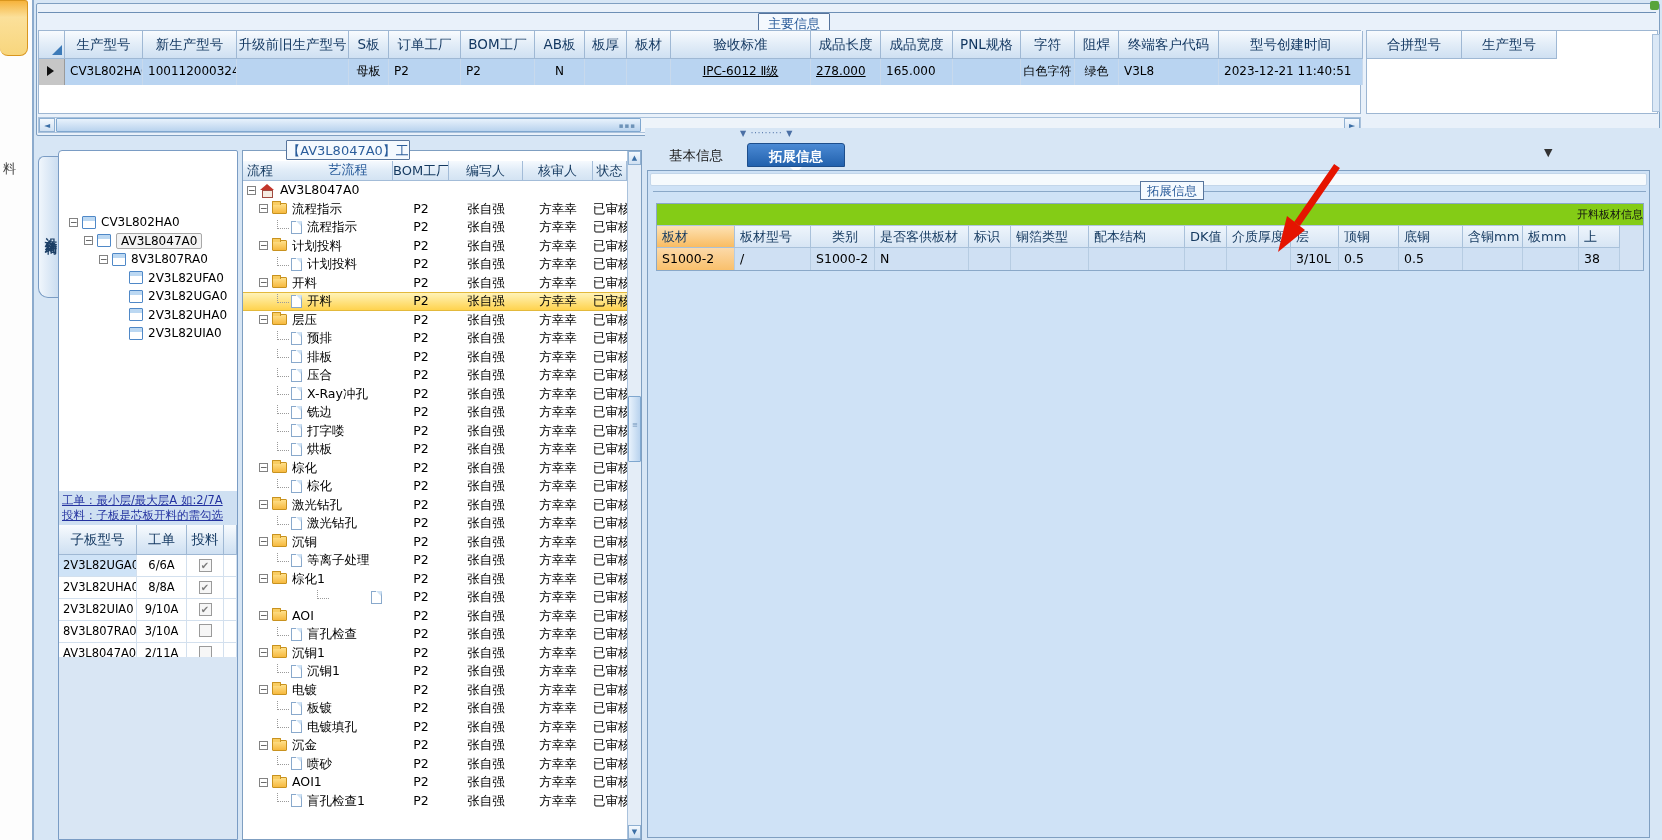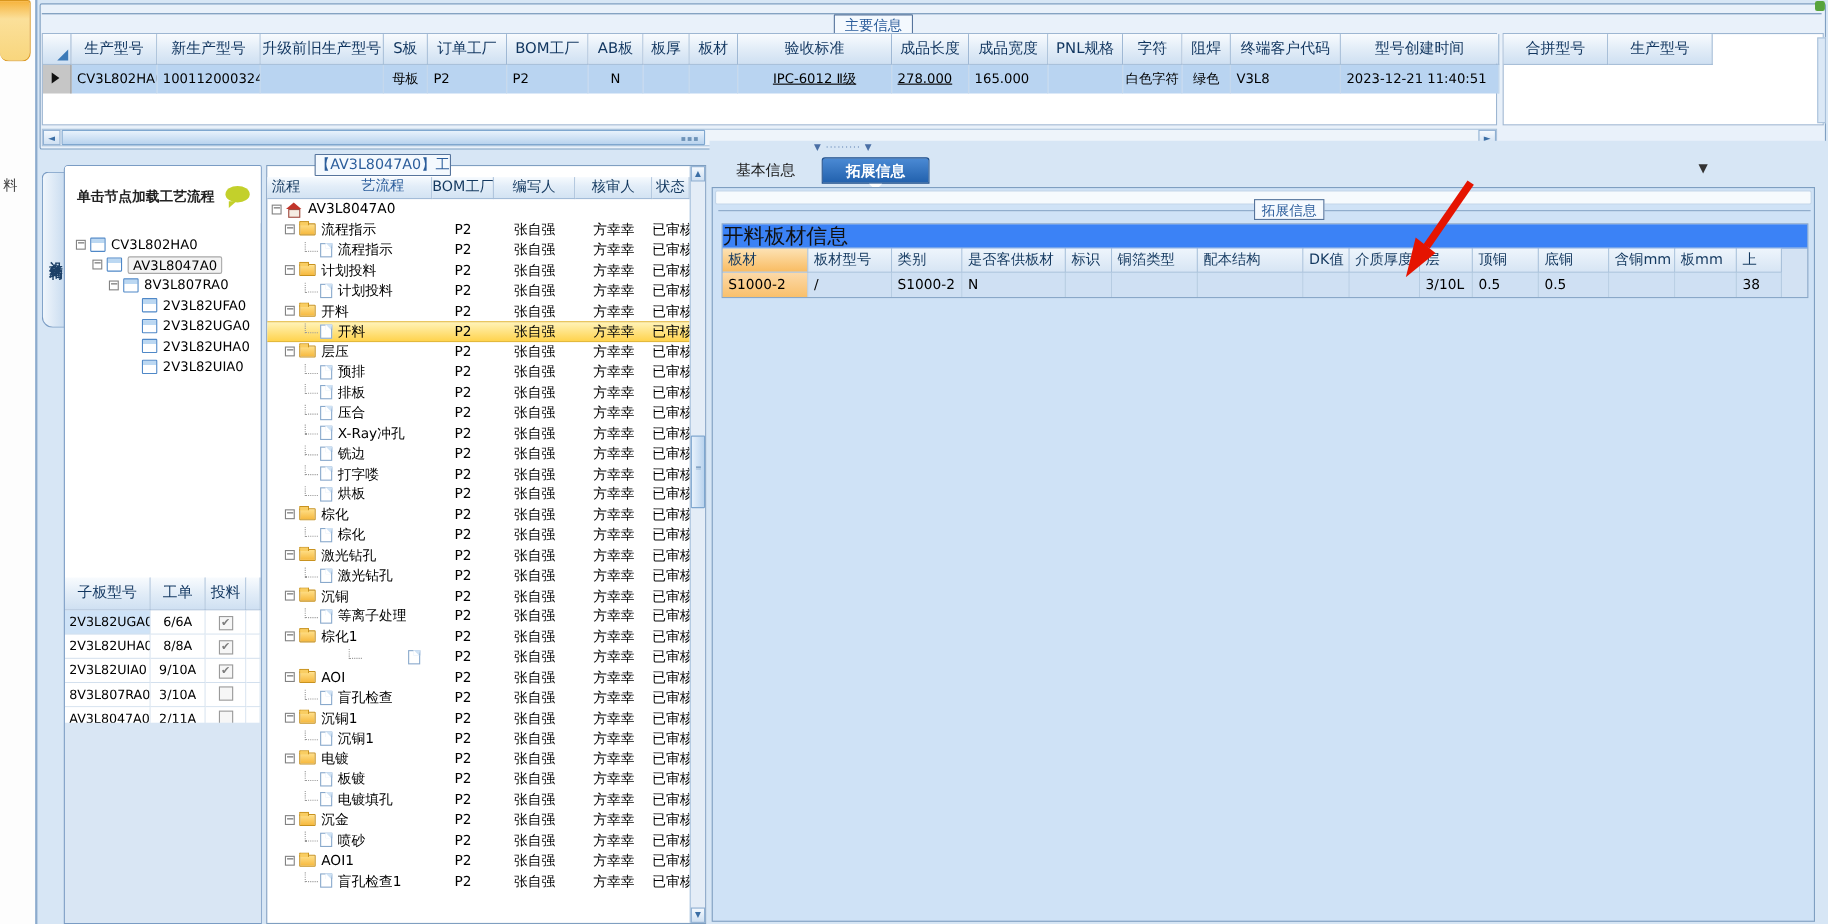--- a/index.html
+++ b/index.html
@@ -89,21 +89,21 @@
   .tab{position:absolute;top:3px;height:24px;line-height:24px;text-align:center;font-size:13.5px;border-radius:3px 3px 0 0;}
   .tab.inactive{left:3px;width:96px;color:#1a1a1a;}
   .tab.active{left:102px;width:98px;background:linear-gradient(#4b8ad4,#2261ad);color:#fff;font-weight:bold;border:1px solid #1d4e8c;}
   .tab-notch{position:absolute;left:145px;top:27px;width:0;height:0;border-left:6px solid transparent;border-right:6px solid transparent;border-top:6px solid #ffffff;}
   .dd-arrow{left:1544px;top:146px;color:#333;font-size:11px;}
   .right-content{left:647px;top:170px;width:1003px;height:668px;background:#cfe2f6;border:1px solid #7f9fc1;}
   .toolbar-strip{position:absolute;left:2px;top:2px;width:997px;height:13px;background:#f6fafd;border:1px solid #c3d6ea;border-radius:2px;}
   .grp-line{position:absolute;left:5px;top:20px;width:993px;height:0;border-top:1px solid #8aa8c8;}
   .grp-caption{position:absolute;left:492px;top:10px;width:64px;height:19px;background:#f4f9fe;border:1px solid #56749c;color:#2b5d9b;font-size:12.5px;text-align:center;line-height:17px;z-index:2;}
   .ext-table{position:absolute;left:8px;top:32px;width:988px;background:#d3e2f3;border:1px solid #8aa8c8;}
-  .ext-title{height:22px;line-height:22px;text-align:left;font-size:19px;color:#111;background:#3b82f6;border-bottom:1px solid #b0c6de;}
+  .ext-title{height:22px;line-height:22px;text-align:right;font-size:11px;color:#111;background:#84cc16;border-bottom:1px solid #b0c6de;}
   .etrow{display:flex;}
   .eth{background:linear-gradient(#eef5fc,#d7e5f4);border-right:1px solid #a9c1da;border-bottom:1px solid #a9c1da;color:#13385f;font-size:13px;height:22px;line-height:21px;text-align:left;padding-left:5px;flex:0 0 auto;white-space:nowrap;overflow:hidden;}
   .eth.orange{background:linear-gradient(#fde2b4,#f9bc62);}
   .etd{background:#cfe0f3;border-right:1px solid #b6cce2;color:#000;font-size:12.5px;height:22px;line-height:21px;text-align:left;padding-left:5px;flex:0 0 auto;white-space:nowrap;overflow:hidden;}
   .etd.orange{background:linear-gradient(#fcd9a8,#f9c06c);}
   .arrow-svg{left:1255px;top:160px;z-index:9;}
 </style>
 </head>
 <body>
 
@@ -177,24 +177,20 @@
       <div class="grow">
         <div class="hcell" style="width: 95px;">合拼型号</div>
         <div class="hcell" style="width: 95px;">生产型号</div>
       </div>
     </div>
   <div class="abs mini-sb"></div>
   <div class="abs green-dot"></div>
 
   <div class="abs vtab">设备结构</div>
   <div class="abs left-inner">
-    <div class="load-hdr">
-      <span class="txt">单击节点加载工艺流程</span>
-      <span class="bubble"></span>
-    </div>
     <div id="left-tree">
         <div class="ltree-row" style="left: 10px; top: 62px;">
           <div class="exp">−</div>
           <div class="winicon"></div>
           <div class="ltree-lbl">CV3L802HA0</div>
         </div>
         <div class="ltree-row" style="left: 25px; top: 80.5px;">
           <div class="exp">−</div>
           <div class="winicon"></div>
           <div class="ltree-lbl sel">AV3L8047A0</div>
@@ -218,20 +214,24 @@
           <div style="width: 15px;"></div>
           <div class="winicon"></div>
           <div class="ltree-lbl">2V3L82UHA0</div>
         </div>
         <div class="ltree-row" style="left: 55px; top: 173px;">
           <div style="width: 15px;"></div>
           <div class="winicon"></div>
           <div class="ltree-lbl">2V3L82UIA0</div>
         </div>
       </div>
+    <div class="notes">
+      <div>工单：最小层/最大层A 如:2/7A</div>
+      <div>投料：子板是芯板开料的需勾选</div>
+    </div>
     <div class="subtable" id="sub-table">
         <div class="strow">
           <div class="sth" style="width: 78px;">子板型号</div>
           <div class="sth" style="width: 50px;">工单</div>
           <div class="sth" style="width: 37px;">投料</div>
           <div class="sth" style="width: 13px;"></div>
         </div>
         <div class="strow">
           <div class="std hl" style="width: 78px;">2V3L82UGA0</div>
           <div class="std" style="width: 50px; text-align: center;">6/6A</div>
@@ -711,21 +711,21 @@
   <div class="abs dd-arrow">▼</div>
   <div class="abs right-content">
     <div class="toolbar-strip"></div>
     <div class="grp-line"></div>
     <div class="grp-caption">拓展信息</div>
     <div class="ext-table" id="ext-table">
       <div class="ext-title">开料板材信息</div>
     <div class="etrow">
           <div class="eth orange" style="width: 78px;">板材</div>
           <div class="eth" style="width: 76px;">板材型号</div>
-          <div class="eth" style="width: 64px;">类别</div>
+          <div class="eth" style="width: 64px; text-align: center;">类别</div>
           <div class="eth" style="width: 94px;">是否客供板材</div>
           <div class="eth" style="width: 42px;">标识</div>
           <div class="eth" style="width: 78px;">铜箔类型</div>
           <div class="eth" style="width: 96px;">配本结构</div>
           <div class="eth" style="width: 42px;">DK值</div>
           <div class="eth" style="width: 64px;">介质厚度</div>
           <div class="eth" style="width: 48px;">层</div>
           <div class="eth" style="width: 60px;">顶铜</div>
           <div class="eth" style="width: 64px;">底铜</div>
           <div class="eth" style="width: 60px;">含铜mm</div>

